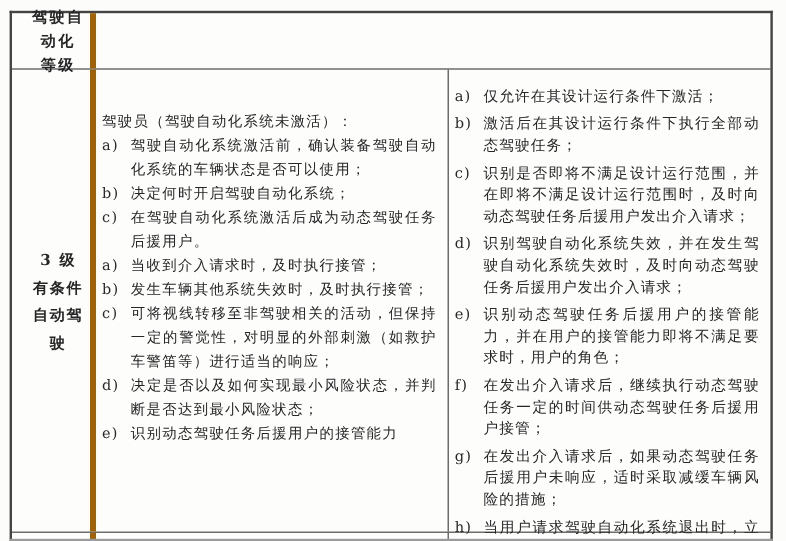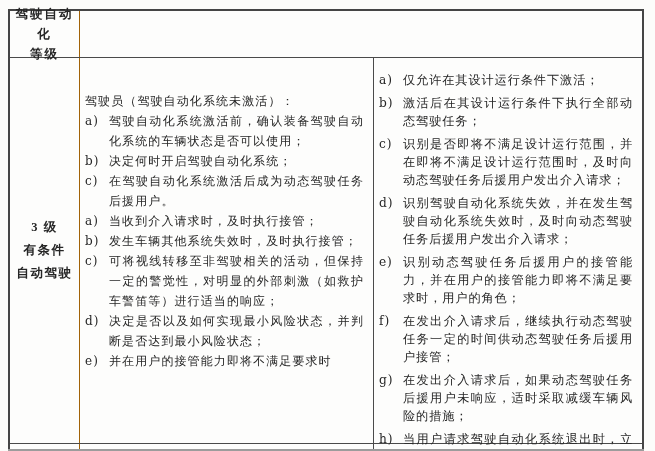--- a/index.html
+++ b/index.html
@@ -17,30 +17,30 @@
     border: 2px solid #454545; border-bottom: none;
     background: #fdfdfc;
     display: flex; flex-direction: column;
     box-sizing: border-box;
   }
   .row { display: flex; box-sizing: border-box; }
   .row.header { height: 47px; border-bottom: 1px solid #4a4a4a; }
   .row.bodyrow { height: 386px; border-bottom: 1px solid #4a4a4a; }
   .row.sliver { flex: 1; }
   .cell { box-sizing: border-box; }
-  .c1 { width: 70px; border-right: 1px solid #a16207; }
+  .c1 { width: 70px; border-right: 5px solid #a16207; padding-left: 12px; }
   .c2 { width: 294px; border-right: 1px solid #4a4a4a; }
   .c3 { flex: 1; }
   .centered {
     display: flex; flex-direction: column;
     align-items: center; justify-content: center;
     text-align: center;
   }
   .hdr { font-size: 12.5px; font-weight: bold; line-height: 20px; letter-spacing: 2px; }
-  .level-cell { font-size: 12.5px; font-weight: bold; line-height: 23px; letter-spacing: 1.5px; font-family: Liberation Serif, serif; }
+  .level-cell { font-size: 12.5px; font-weight: bold; line-height: 23px; letter-spacing: 1.5px; }
   .content { padding: 0 9px 0 5px; }
   .user-role-cell  { padding-top: 33px; font-size: 12px; line-height: 20px; letter-spacing: 1.1px; }
   .system-role-cell{ padding-top: 13px; font-size: 12.2px; line-height: 18px; letter-spacing: 0.9px; }
   .heading { text-align: left; }
   .item { display: flex; }
   .system-role-cell .item { margin-bottom: 5px; }
   .item .lbl { width: 24px; flex-shrink: 0; }
   .item .txt { flex: 1; text-align: justify; text-justify: inter-ideograph; }
   .scan-edge {
     position: absolute; left: 8px; width: 636px; bottom: 0; height: 2px;
@@ -92,21 +92,21 @@
       <div class="item">
         <span class="lbl">c)</span>
         <span class="txt">可将视线转移至非驾驶相关的活动，但保持一定的警觉性，对明显的外部刺激（如救护车警笛等）进行适当的响应；</span>
       </div>
       <div class="item">
         <span class="lbl">d)</span>
         <span class="txt">决定是否以及如何实现最小风险状态，并判断是否达到最小风险状态；</span>
       </div>
       <div class="item">
         <span class="lbl">e)</span>
-        <span class="txt">并在用户的接管能力即将不满足要求时</span>
+        <span class="txt">识别动态驾驶任务后援用户的接管能力</span>
       </div>
     </div>
 
     <div class="cell c3 content system-role-cell">
       <div class="item">
         <span class="lbl">a)</span>
         <span class="txt">仅允许在其设计运行条件下激活；</span>
       </div>
       <div class="item">
         <span class="lbl">b)</span>

